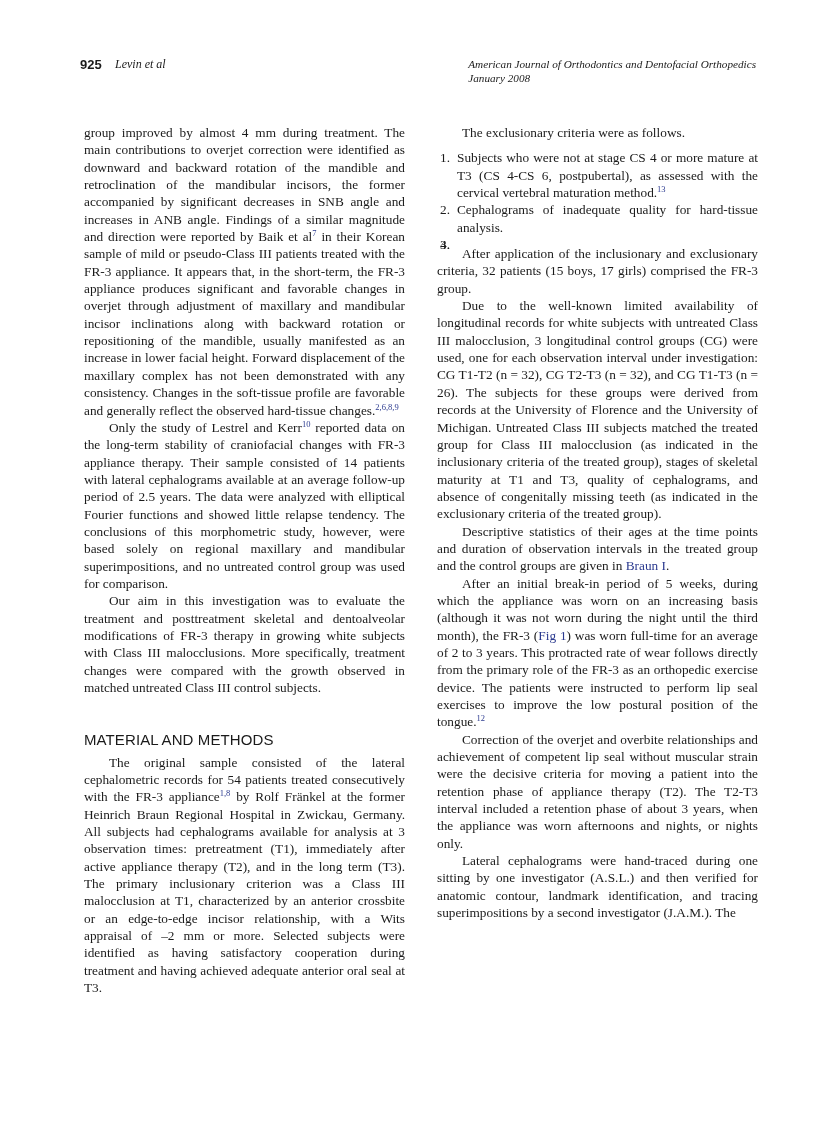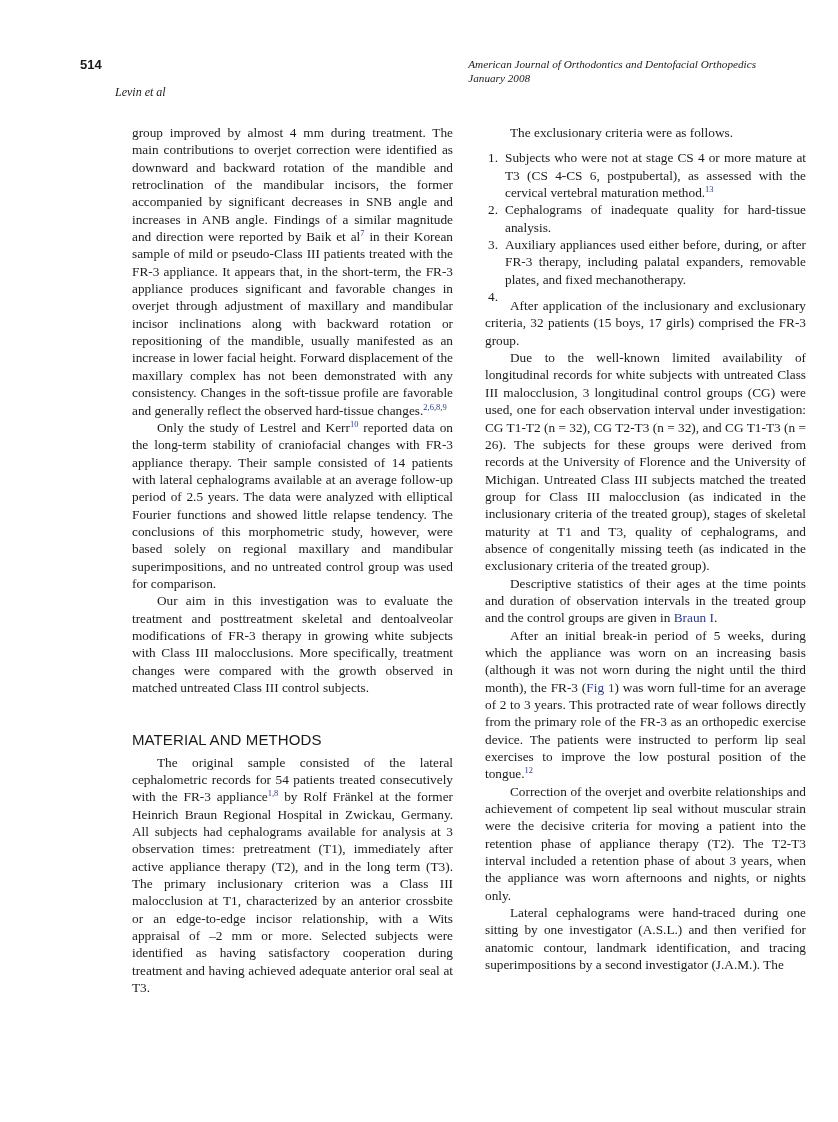--- a/index.html
+++ b/index.html
@@ -1,63 +1,63 @@
 <!DOCTYPE html>
 <html><head>
 <meta charset="utf-8">
 <style>
   html, body { margin: 0; padding: 0; background: #ffffff; }
   body { width: 838px; height: 1122px; position: relative; overflow: hidden;
          font-family: "Liberation Serif", "DejaVu Serif", serif; color: #1a1a1a; }
   .header { position: absolute; top: 57px; left: 80px; right: 82px; height: 40px; }
   .pg { position: absolute; left: 0; top: 0; font-family: "Liberation Sans", sans-serif;
         font-weight: bold; font-size: 13px; }
-  .auth { position: absolute; left: 35px; top: 0; font-style: italic; font-size: 12px; margin-top: 28px; }
+  .auth { position: absolute; left: 35px; top: 0; font-style: italic; font-size: 12px; }
   .journal { position: absolute; right: 0; top: 0; text-align: left; font-style: italic;
              font-size: 11.2px; line-height: 14px; }
   .col { position: absolute; top: 124px; width: 321px; font-size: 13.3px; line-height: 17.35px;
-         text-align: justify; hyphens: none; margin-left: 48px; }
+         text-align: justify; hyphens: none; }
   .col.left { left: 84px; }
   .col.right { left: 437px; }
   p { margin: 0; text-indent: 25px; }
   p.noind { text-indent: 0; }
   sup { font-size: 8.5px; line-height: 0; vertical-align: 5px; }
   .link { color: #2b3a8f; }
   h2 { font-family: Liberation Sans, sans-serif; font-weight: normal; font-size: 15px;
        margin: 35px 0 5px 0; letter-spacing: 0.1px; }
   ol { margin: 8px 0 9px 0; padding: 0; list-style: none; }
   ol li { position: relative; padding-left: 20px; }
   ol li .num { position: absolute; left: 3px; top: 0; }
 </style>
 </head>
 <body>
 
 <div class="header">
-  <span class="pg">514</span>
+  <span class="pg">925</span>
   <span class="auth">Levin et al</span>
   <div class="journal">
     <div>American Journal of Orthodontics and Dentofacial Orthopedics</div>
     <div>January 2008</div>
   </div>
 </div>
 
 <div class="col left">
   <p class="noind"><span>group improved by almost 4 mm during treatment. The main contributions to overjet correction were identified as downward and backward rotation of the mandible and retroclination of the mandibular incisors, the former accompanied by significant decreases in SNB angle and increases in ANB angle. Findings of a similar magnitude and direction were reported by Baik et al</span><sup class="link">7</sup><span> in their Korean sample of mild or pseudo-Class III patients treated with the FR-3 appliance. It appears that, in the short-term, the FR-3 appliance produces significant and favorable changes in overjet through adjustment of maxillary and mandibular incisor inclinations along with backward rotation or repositioning of the mandible, usually manifested as an increase in lower facial height. Forward displacement of the maxillary complex has not been demonstrated with any consistency. Changes in the soft-tissue profile are favorable and generally reflect the observed hard-tissue changes.</span><sup class="link">2,6,8,9</sup></p>
   <p><span>Only the study of Lestrel and Kerr</span><sup class="link">10</sup><span> reported data on the long-term stability of craniofacial changes with FR-3 appliance therapy. Their sample consisted of 14 patients with lateral cephalograms available at an average follow-up period of 2.5 years. The data were analyzed with elliptical Fourier functions and showed little relapse tendency. The conclusions of this morphometric study, however, were based solely on regional maxillary and mandibular superimpositions, and no untreated control group was used for comparison.</span></p>
   <p>Our aim in this investigation was to evaluate the treatment and posttreatment skeletal and dentoalveolar modifications of FR-3 therapy in growing white subjects with Class III malocclusions. More specifically, treatment changes were compared with the growth observed in matched untreated Class III control subjects.</p>
   <h2>MATERIAL AND METHODS</h2>
   <p><span>The original sample consisted of the lateral cephalometric records for 54 patients treated consecutively with the FR-3 appliance</span><sup class="link">1,8</sup><span> by Rolf Fränkel at the former Heinrich Braun Regional Hospital in Zwickau, Germany. All subjects had cephalograms available for analysis at 3 observation times: pretreatment (T1), immediately after active appliance therapy (T2), and in the long term (T3). The primary inclusionary criterion was a Class III malocclusion at T1, characterized by an anterior crossbite or an edge-to-edge incisor relationship, with a Wits appraisal of –2 mm or more. Selected subjects were identified as having satisfactory cooperation during treatment and having achieved adequate anterior oral seal at T3.</span></p>
 </div>
 
 <div class="col right">
   <p>The exclusionary criteria were as follows.</p>
   <ol>
     <li><span class="num">1.</span><span>Subjects who were not at stage CS 4 or more mature at T3 (CS 4-CS 6, postpubertal), as assessed with the cervical vertebral maturation method.</span><sup class="link">13</sup></li>
     <li><span class="num">2.</span><span>Cephalograms of inadequate quality for hard-tissue analysis.</span></li>
-    <li><span class="num">3.</span><span>Auxiliary appliances used either before, during, or after FR-3 therapy, including palatal expanders, removable plates, and fixed mechanotherapy.</span></li>
+    <li><span class="num">3.</span></li>
     <li><span class="num">4.</span></li>
   </ol>
   <p>After application of the inclusionary and exclusionary criteria, 32 patients (15 boys, 17 girls) comprised the FR-3 group.</p>
   <p>Due to the well-known limited availability of longitudinal records for white subjects with untreated Class III malocclusion, 3 longitudinal control groups (CG) were used, one for each observation interval under investigation: CG T1-T2 (n = 32), CG T2-T3 (n = 32), and CG T1-T3 (n = 26). The subjects for these groups were derived from records at the University of Florence and the University of Michigan. Untreated Class III subjects matched the treated group for Class III malocclusion (as indicated in the inclusionary criteria of the treated group), stages of skeletal maturity at T1 and T3, quality of cephalograms, and absence of congenitally missing teeth (as indicated in the exclusionary criteria of the treated group).</p>
   <p><span>Descriptive statistics of their ages at the time points and duration of observation intervals in the treated group and the control groups are given in </span><span class="link">Braun I</span><span>.</span></p>
   <p><span>After an initial break-in period of 5 weeks, during which the appliance was worn on an increasing basis (although it was not worn during the night until the third month), the FR-3 (</span><span class="link">Fig 1</span><span>) was worn full-time for an average of 2 to 3 years. This protracted rate of wear follows directly from the primary role of the FR-3 as an orthopedic exercise device. The patients were instructed to perform lip seal exercises to improve the low postural position of the tongue.</span><sup class="link">12</sup></p>
   <p>Correction of the overjet and overbite relationships and achievement of competent lip seal without muscular strain were the decisive criteria for moving a patient into the retention phase of appliance therapy (T2). The T2-T3 interval included a retention phase of about 3 years, when the appliance was worn afternoons and nights, or nights only.</p>
   <p>Lateral cephalograms were hand-traced during one sitting by one investigator (A.S.L.) and then verified for anatomic contour, landmark identification, and tracing superimpositions by a second investigator (J.A.M.). The</p>
 </div>
 

